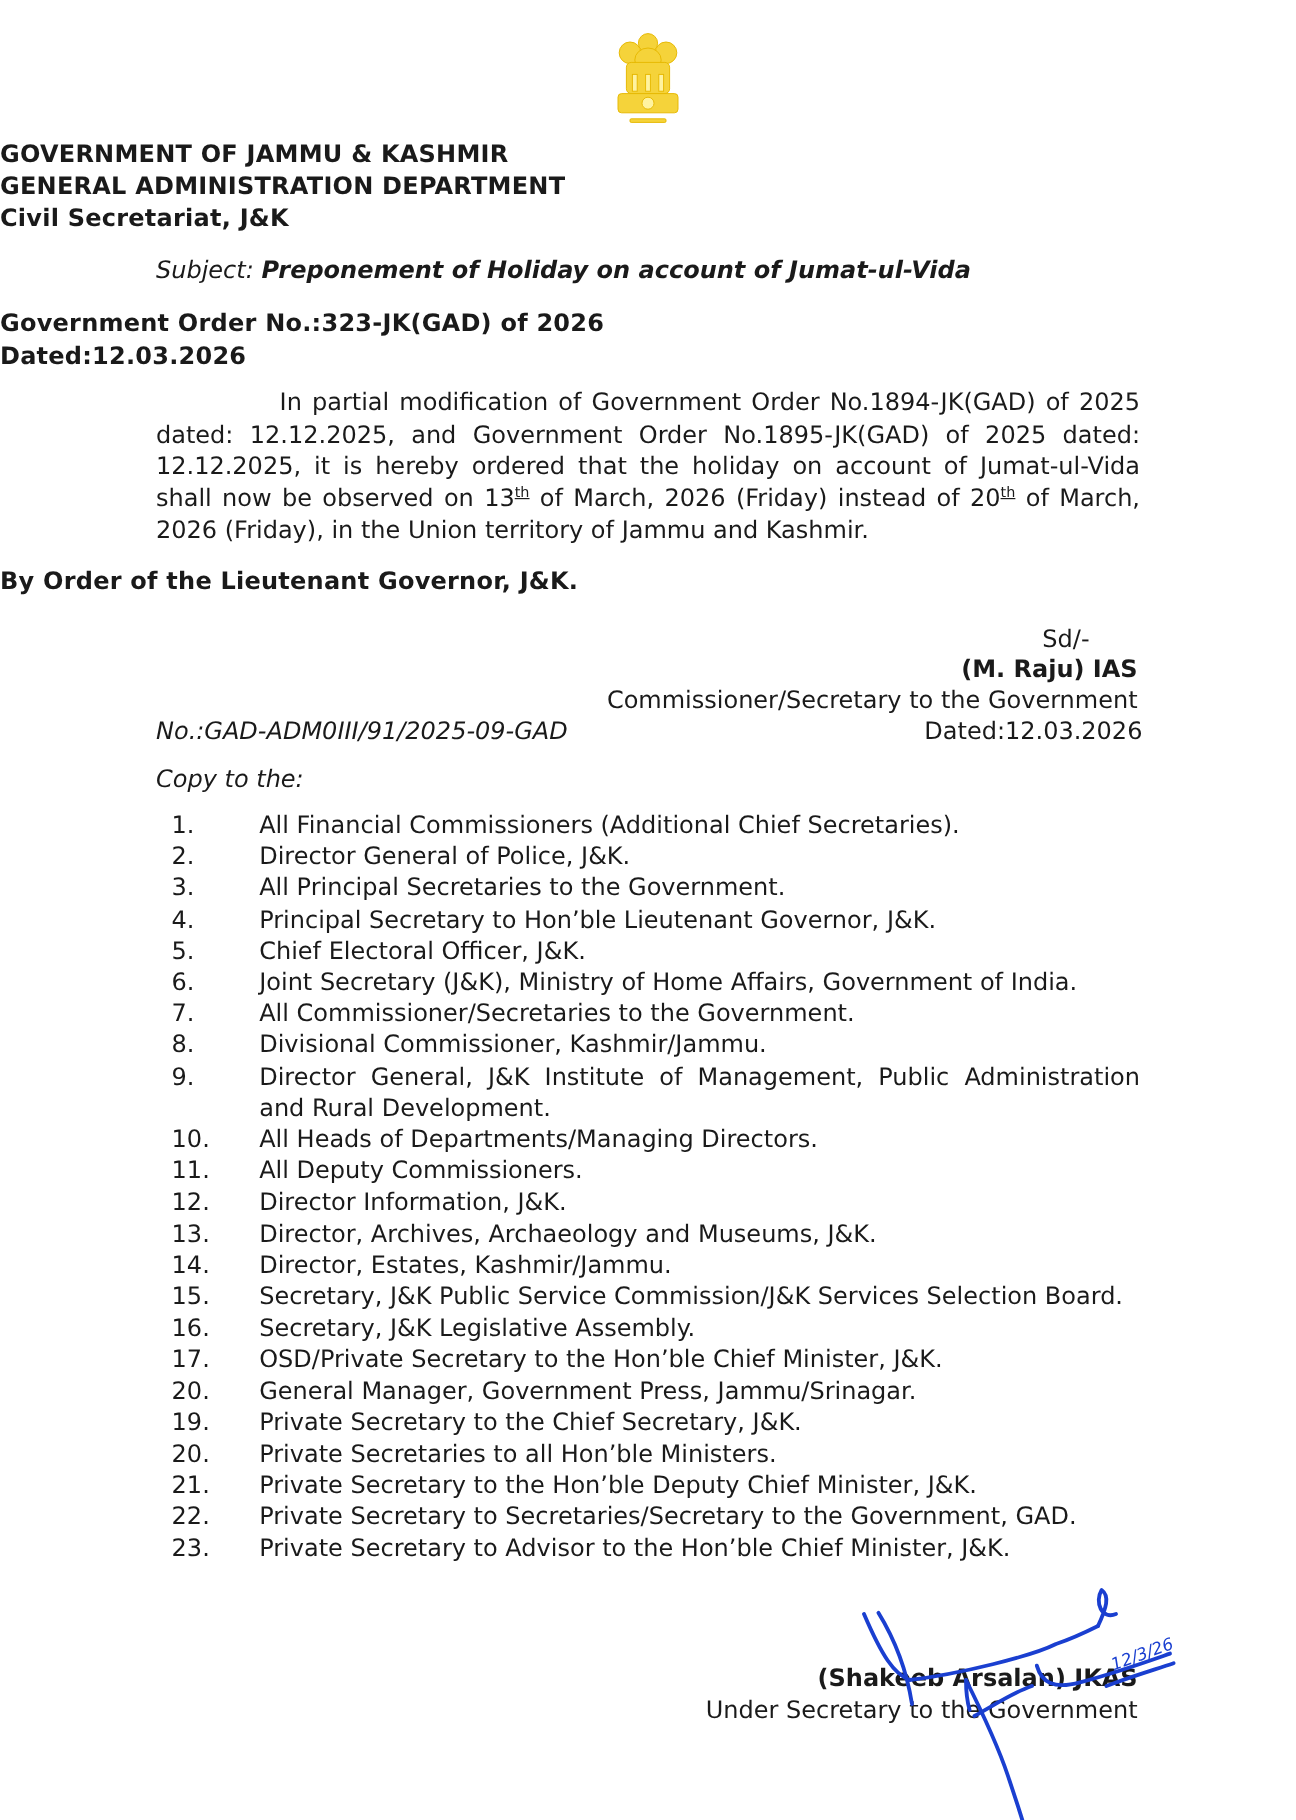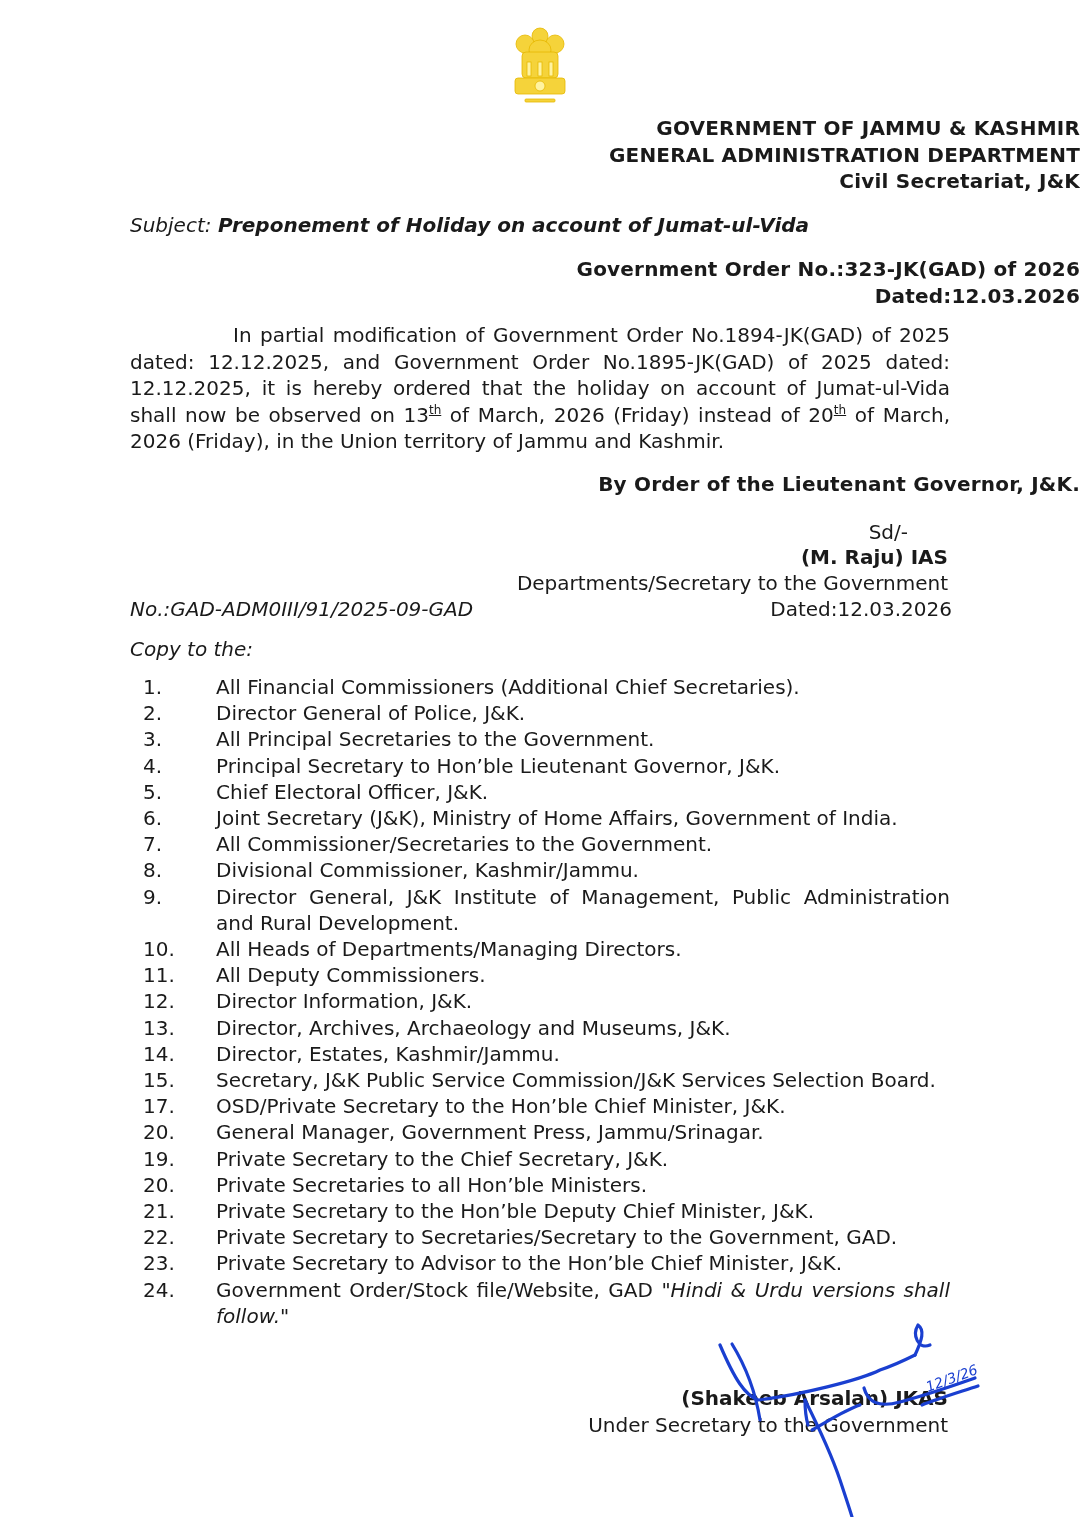--- a/index.html
+++ b/index.html
@@ -1,21 +1,21 @@
 <!DOCTYPE html>
 <html><head>
 <meta charset="utf-8">
 <style>
   html, body { margin: 0; padding: 0; background: #ffffff; }
   body {
     width: 1080px; height: 1517px; position: relative; overflow: hidden;
     font-family: "DejaVu Sans", sans-serif; color: #1a1a1a;
   }
   .emblem { position: absolute; left: 505px; top: 22px; width: 70px; height: 90px; }
-  .center { position: absolute; left: 0; width: 1080px; text-align: right; }
+  .center { position: absolute; left: 0; width: 1080px; text-align: left; }
   .hdr { font-weight: bold; font-size: 20px; letter-spacing: 0.2px; }
   .abs { position: absolute; white-space: nowrap; font-style: italic; }
   .f20 { font-size: 20px; }
   .bold { font-weight: bold; }
   .para {
     position: absolute; left: 130px; top: 322px; width: 820px;
     font-size: 20px; line-height: 26.5px; text-align: justify;
     text-indent: 103px;
   }
   .para sup { font-size: 12px; line-height: 0; vertical-align: 8px; text-decoration: underline; }
@@ -59,21 +59,21 @@
 
 <div class="center hdr" style="top:257px">Government Order No.:323-JK(GAD) of 2026</div>
 <div class="center hdr" style="top:284px">Dated:12.03.2026</div>
 
 <div class="para"><span>In partial modification of Government Order No.1894-JK(GAD) of 2025 dated: 12.12.2025, and Government Order No.1895-JK(GAD) of 2025 dated: 12.12.2025, it is hereby ordered that the holiday on account of Jumat-ul-Vida shall now be observed on 13</span><sup>th</sup><span> of March, 2026 (Friday) instead of 20</span><sup>th</sup><span> of March, 2026 (Friday), in the Union territory of Jammu and Kashmir.</span></div>
 
 <div class="center hdr" style="top:472px">By Order of the Lieutenant Governor, J&amp;K.</div>
 
 <div class="right" style="top:520px; right:172px">Sd/-</div>
 <div class="right bold" style="top:545px">(M. Raju) IAS</div>
-<div class="right" style="top:571px">Departments/Secretary to the Government</div>
+<div class="right" style="top:571px">Commissioner/Secretary to the Government</div>
 
 <div class="abs f20" style="left:130px; top:597px">No.:GAD-ADM0III/91/2025-09-GAD</div>
 <div class="right" style="top:597px; right:128px">Dated:12.03.2026</div>
 
 <div class="abs f20" style="left:130px; top:637px">Copy to the:</div>
 
 <div class="list" id="copylist">
     <div class="li">
       <span class="num">1.</span>
       <span class="txt"><span>All Financial Commissioners (Additional Chief Secretaries).</span></span>
@@ -128,20 +128,24 @@
     </div>
     <div class="li">
       <span class="num">14.</span>
       <span class="txt"><span>Director, Estates, Kashmir/Jammu.</span></span>
     </div>
     <div class="li">
       <span class="num">15.</span>
       <span class="txt"><span>Secretary, J&amp;K Public Service Commission/J&amp;K Services Selection Board.</span></span>
     </div>
     <div class="li">
+      <span class="num">16.</span>
+      <span class="txt"><span>Secretary, J&amp;K Legislative Assembly.</span></span>
+    </div>
+    <div class="li">
       <span class="num">17.</span>
       <span class="txt"><span>OSD/Private Secretary to the Hon’ble Chief Minister, J&amp;K.</span></span>
     </div>
     <div class="li">
       <span class="num">20.</span>
       <span class="txt"><span>General Manager, Government Press, Jammu/Srinagar.</span></span>
     </div>
     <div class="li">
       <span class="num">19.</span>
       <span class="txt"><span>Private Secretary to the Chief Secretary, J&amp;K.</span></span>
@@ -155,24 +159,20 @@
       <span class="txt"><span>Private Secretary to the Hon’ble Deputy Chief Minister, J&amp;K.</span></span>
     </div>
     <div class="li">
       <span class="num">22.</span>
       <span class="txt"><span>Private Secretary to Secretaries/Secretary to the Government, GAD.</span></span>
     </div>
     <div class="li">
       <span class="num">23.</span>
       <span class="txt"><span>Private Secretary to Advisor to the Hon’ble Chief Minister, J&amp;K.</span></span>
     </div>
-    <div class="li">
-      <span class="num">24.</span>
-      <span class="txt"><span>Government Order/Stock file/Website, GAD </span><span class="ital">"Hindi &amp; Urdu versions shall follow."</span></span>
-    </div>
   </div>
 
 <div class="right bold" style="top:1386px">(Shakeeb Arsalan) JKAS</div>
 <div class="right" style="top:1413px">Under Secretary to the Government</div>
 
 <svg class="sig">
   <g fill="none" stroke="#1a3fd0" stroke-width="3.2" stroke-linecap="round" stroke-linejoin="round">
     <path d="M720 1345 C735 1380, 745 1395, 758 1400 C800 1395, 860 1380, 880 1370 C895 1365, 905 1360, 915 1355"></path>
     <path d="M732 1344 C748 1370, 756 1395, 760 1420"></path>
     <path d="M915 1355 C922 1340, 925 1330, 918 1325 C912 1335, 918 1350, 930 1345"></path>

